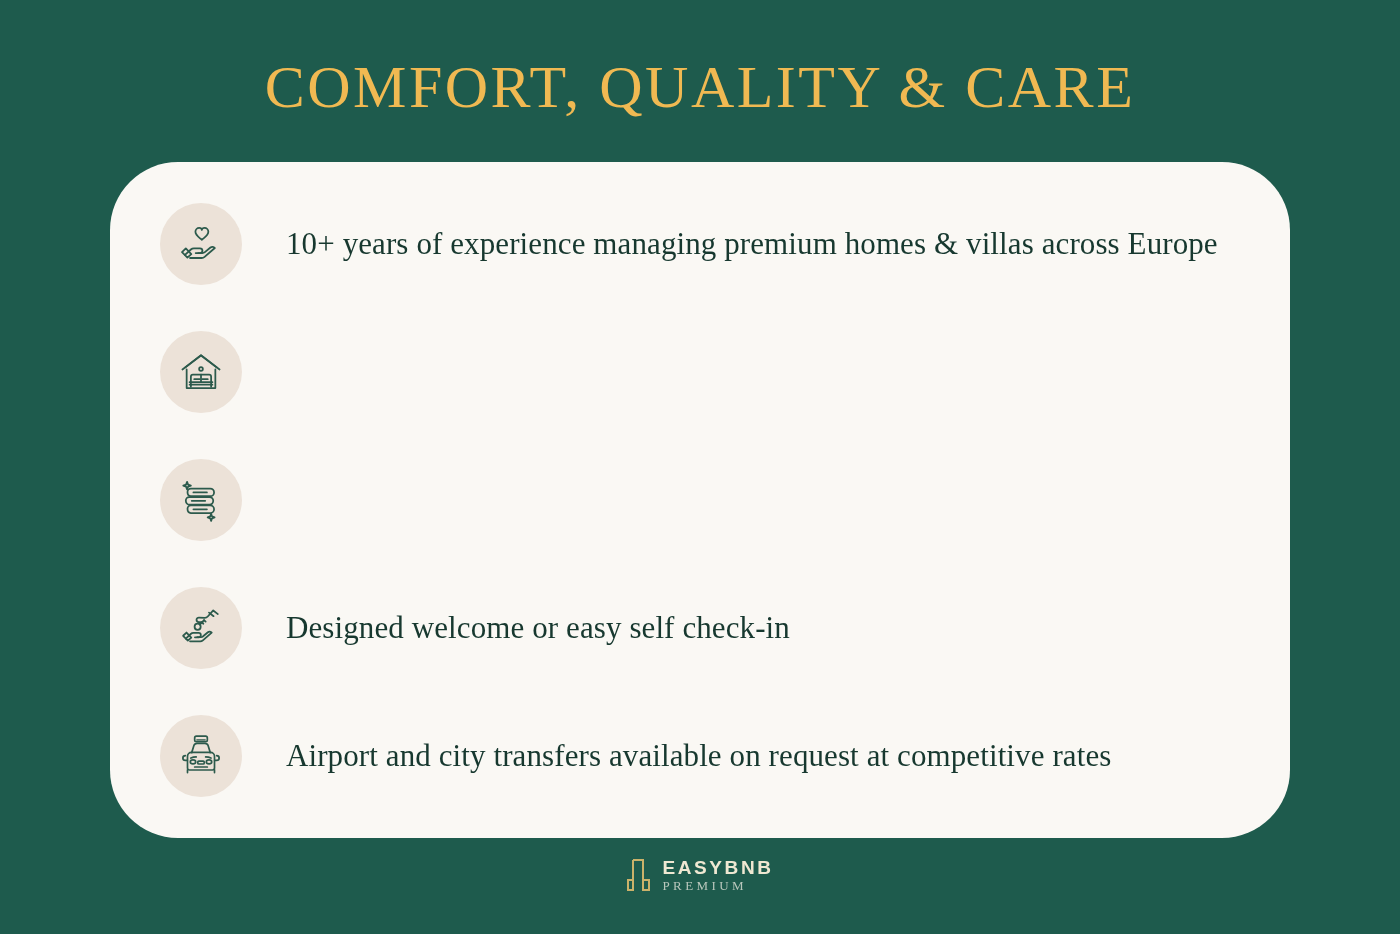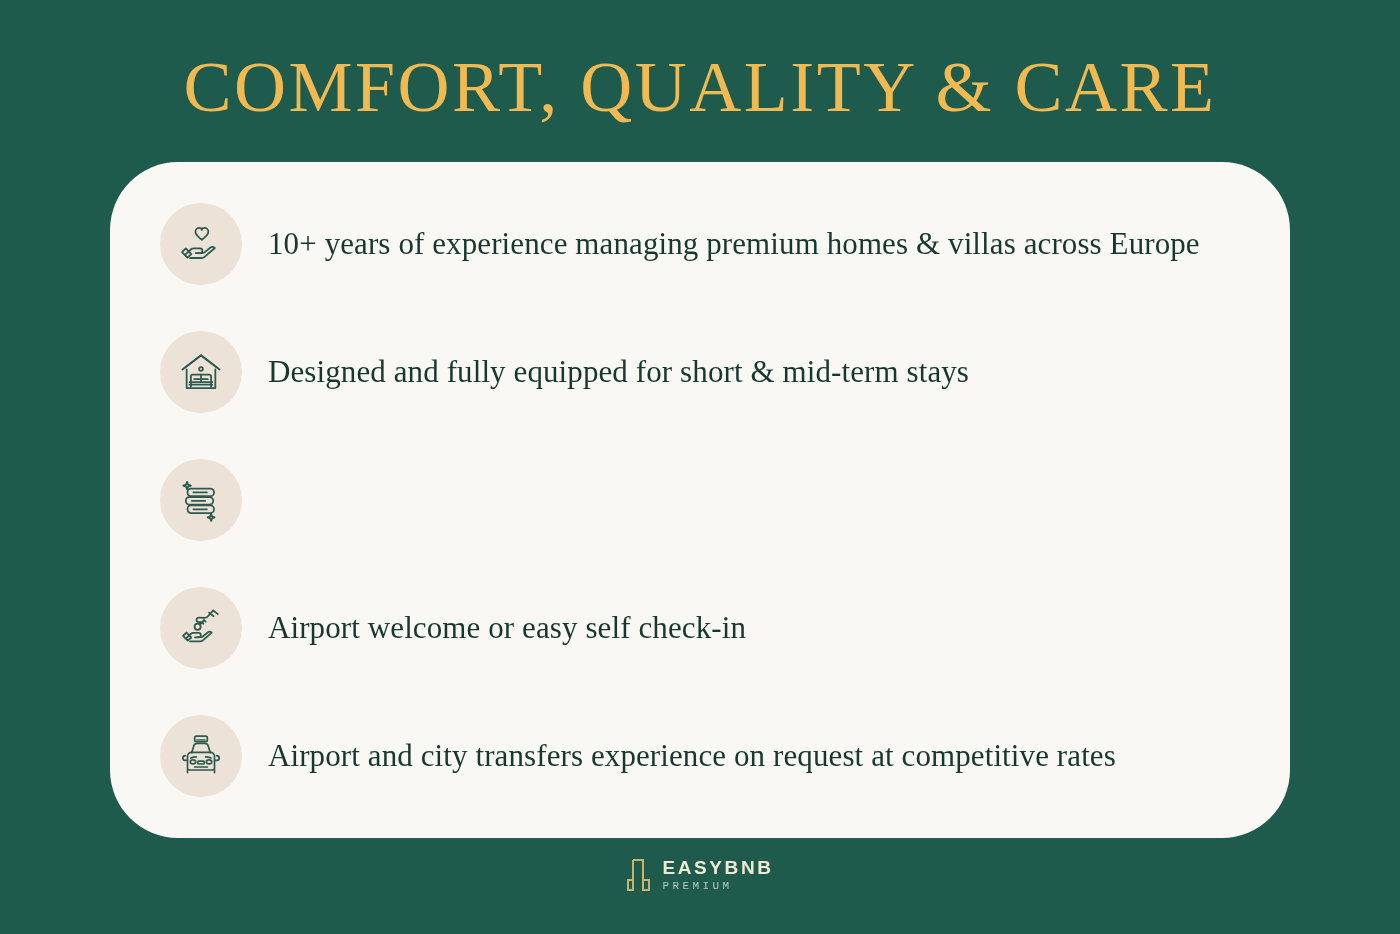--- a/index.html
+++ b/index.html
@@ -23,21 +23,21 @@
 
   
   .title {
     position: absolute;
     top: 44px;
     left: 0;
     width: 1400px;
     text-align: center;
     color: #f0b952;
     font-family: "Liberation Serif", "DejaVu Serif", serif;
-    font-size: 72px;
+    font-size: 60px;
     line-height: 86px;
     letter-spacing: 2.5px;
     font-weight: 400;
     white-space: nowrap;
   }
 
   
   .card {
     position: absolute;
     left: 110px;
@@ -71,21 +71,21 @@
     margin-left: 4px;
   }
 
   .icon-circle svg {
     display: block;
     width: 54px;
     height: 54px;
   }
 
   .feature-text {
-    margin-left: 26px;
+    margin-left: 44px;
     color: #17382f;
     font-family: "Liberation Serif", "DejaVu Serif", serif;
     font-size: 31px;
     line-height: 38px;
     letter-spacing: 0.1px;
     white-space: nowrap;
   }
 
   
   .footer {
@@ -113,22 +113,22 @@
   .logo-name {
     color: #efe8d2;
     font-family: "Liberation Sans", "DejaVu Sans", sans-serif;
     font-size: 19px;
     letter-spacing: 2.6px;
     line-height: 20px;
     font-weight: 700;
   }
   .logo-sub {
     color: #b9c7bc;
-    font-family: Liberation Mono, monospace;
-    font-size: 11px;
+    font-family: Liberation Serif, serif;
+    font-size: 13px;
     letter-spacing: 3.4px;
     line-height: 12px;
     margin-top: 2px;
   }
 </style>
 </head>
 <body>
 
 <div class="poster">
 
@@ -156,21 +156,20 @@
           <path d="M15 29v22h34V29"></path>
           <circle cx="32" cy="28.5" r="2.2"></circle>
           <path d="M20 47v-9.5c0-1.3 1.1-2.4 2.4-2.4h19.2c1.3 0 2.4 1.1 2.4 2.4V47"></path>
           <path d="M18.5 47h27"></path>
           <path d="M18.5 44h27"></path>
           <path d="M20 47v2.6M44 47v2.6"></path>
           <path d="M24 40.5h6.6M33.4 40.5H40"></path>
           <path d="M32 35v9"></path>
         </svg>
       </div>
-      <div class="feature-text">Designed and fully equipped for short &amp; mid-term stays</div>
     </div>
 
 
     <div class="feature-row">
       <div class="icon-circle">
         <svg viewBox="0 0 64 64" fill="none" stroke="#2c5a4c" stroke-width="2.1" stroke-linecap="round" stroke-linejoin="round">
           <path d="M16 22.5c0-2.2 1.8-4 4-4h23c2.5 0 4.5 2 4.5 4.5S45.5 27.5 43 27.5H20c-2.2 0-4-2-4-5z"></path>
           <path d="M14 32.5c0-2.2 1.8-4 4-4h24c2.5 0 4.5 2 4.5 4.5S44.5 37.5 42 37.5H18c-2.2 0-4-2-4-5z"></path>
           <path d="M16 42.5c0-2.2 1.8-4 4-4h23c2.5 0 4.5 2 4.5 4.5S45.5 47.5 43 47.5H20c-2.2 0-4-2-4-5z"></path>
           <path d="M23 23h16M21 33h16M23 43h16"></path>
@@ -187,40 +186,40 @@
           <path d="M41.5 13.8l5.4 4.2"></path>
           <path d="M33.6 25c-1.2 1.1-2.9 1.6-4.5 1.2"></path>
           <circle cx="28" cy="30.5" r="3.6"></circle>
           <path d="M30.6 28l5-5.2"></path>
           <path d="M33 25.4l1.8 1.6M35.6 22.8l1.9 1.7"></path>
           <path d="M14 44.5l5.8-5.4c.9-.8 2-1.2 3.2-1.2h6.2c1.5 0 2.6 1.2 2.6 2.6 0 1.4-1.1 2.5-2.6 2.5h-4.4"></path>
           <path d="M27.6 42.8h4.3c1 0 1.9-.3 2.6-1l5.7-4.8c1.4-1.2 3.4-1 4.5.4L34.2 46.6c-.9.8-2 1.2-3.1 1.2H19"></path>
           <path d="M10.8 41.2l4-3.8 5.7 5.9-4.1 3.7z"></path>
         </svg>
       </div>
-      <div class="feature-text">Airport welcome or easy self check-in</div>
+      <div class="feature-text">Designed welcome or easy self check-in</div>
     </div>
 
     <div class="feature-row">
       <div class="icon-circle">
         <svg viewBox="0 0 64 64" fill="none" stroke="#2c5a4c" stroke-width="2" stroke-linecap="round" stroke-linejoin="round">
           <rect x="24.5" y="8.5" width="15" height="6.5" rx="2"></rect>
           <path d="M27 12.8h10" stroke-width="1.4"></path>
           <path d="M21 28l2.6-8.3c.5-1.6 2-2.7 3.7-2.7h9.4c1.7 0 3.2 1.1 3.7 2.7L43 28"></path>
           <path d="M16 32.5c0-2.6 2.1-4.7 4.7-4.7h22.6c2.6 0 4.7 2.1 4.7 4.7v13.8c0 1.3-1 2.3-2.3 2.3H18.3c-1.3 0-2.3-1-2.3-2.3z"></path>
           <path d="M20 34.5c1.8-.9 4.2-1.4 6.3-1.4M43.8 34.5c-1.8-.9-4.2-1.4-6.3-1.4"></path>
           <ellipse cx="22.5" cy="39" rx="3.2" ry="2.3"></ellipse>
           <ellipse cx="41.5" cy="39" rx="3.2" ry="2.3"></ellipse>
           <rect x="28.2" y="38" width="7.6" height="3.5" rx="1.2"></rect>
           <path d="M16 48.3v3.4M48 48.3v3.4"></path>
           <path d="M13.5 31.5c-1.7 0-3 1.2-3 2.8s1.3 2.8 3 2.8h2.3M50.5 31.5c1.7 0 3 1.2 3 2.8s-1.3 2.8-3 2.8h-2.3"></path>
           <path d="M24.5 45h15"></path>
         </svg>
       </div>
-      <div class="feature-text">Airport and city transfers experience on request at competitive rates</div>
+      <div class="feature-text">Airport and city transfers available on request at competitive rates</div>
     </div>
 
   </div>
 
   <div class="footer">
     <div class="logo-mark">
       <svg viewBox="0 0 26 38" fill="none" stroke="#cbb26a" stroke-width="2">
         <path d="M7 4h10v17"></path>
         <path d="M7 4v30"></path>
         <path d="M17 14v20"></path>

